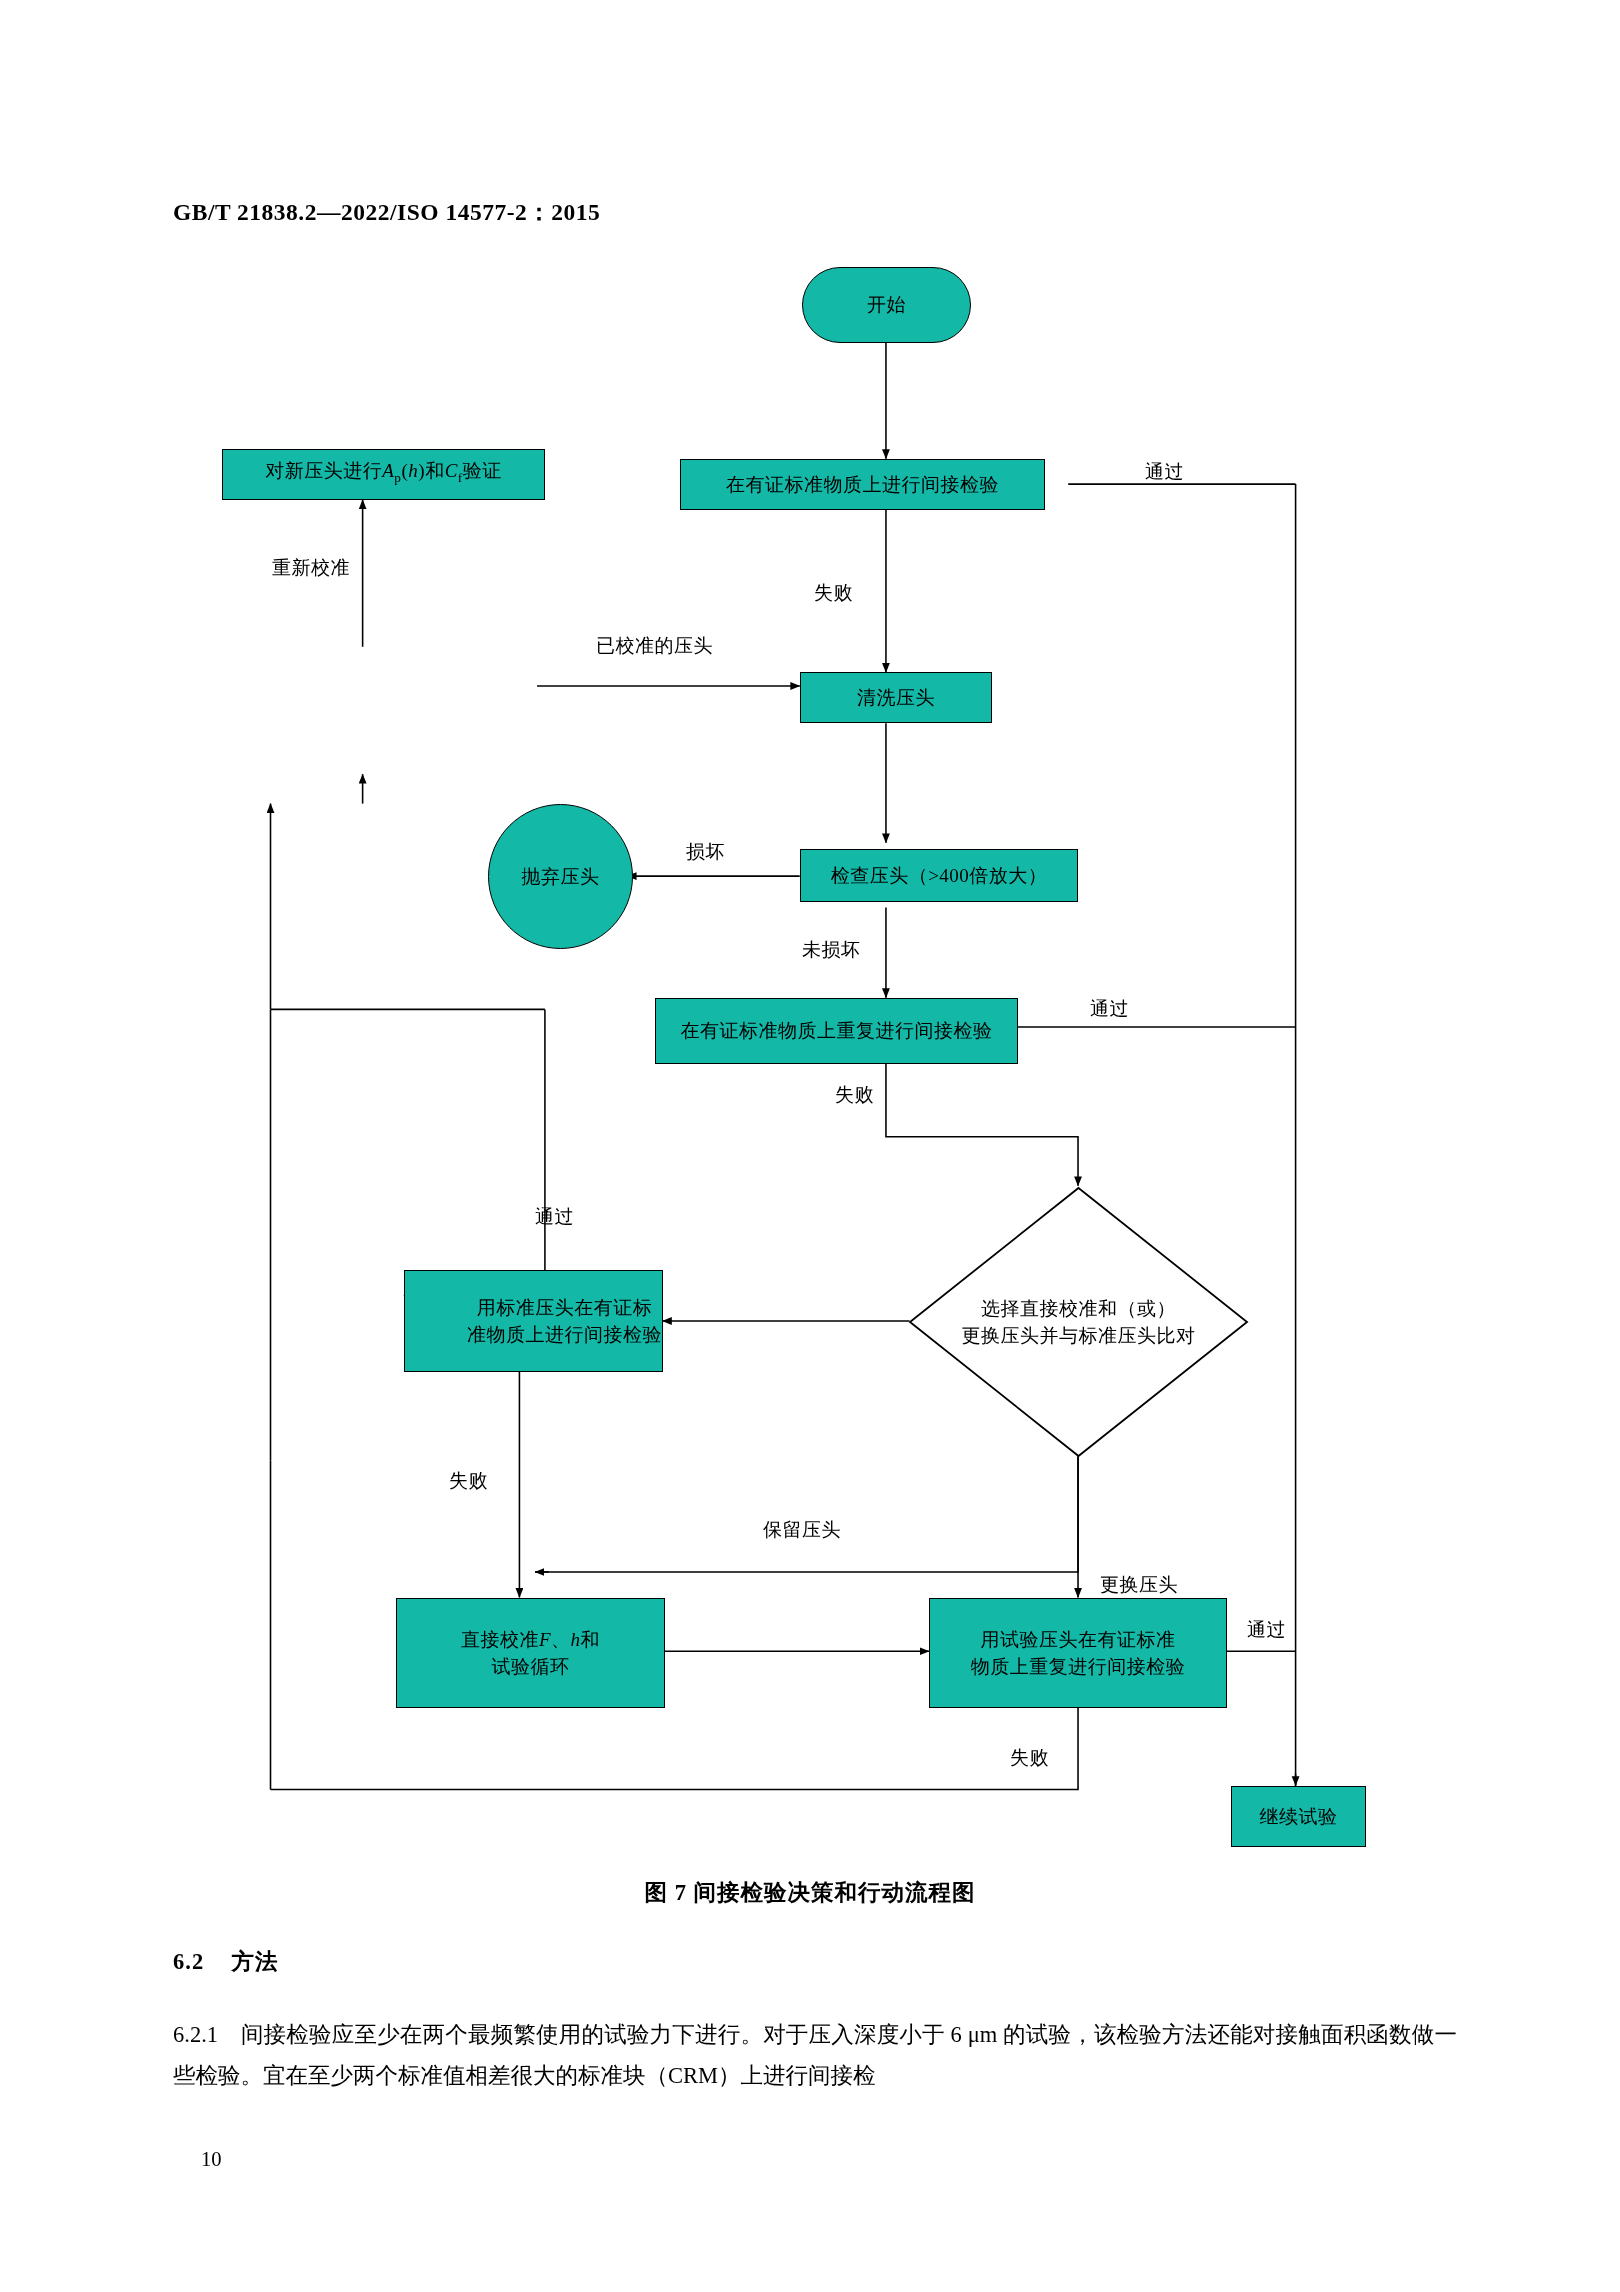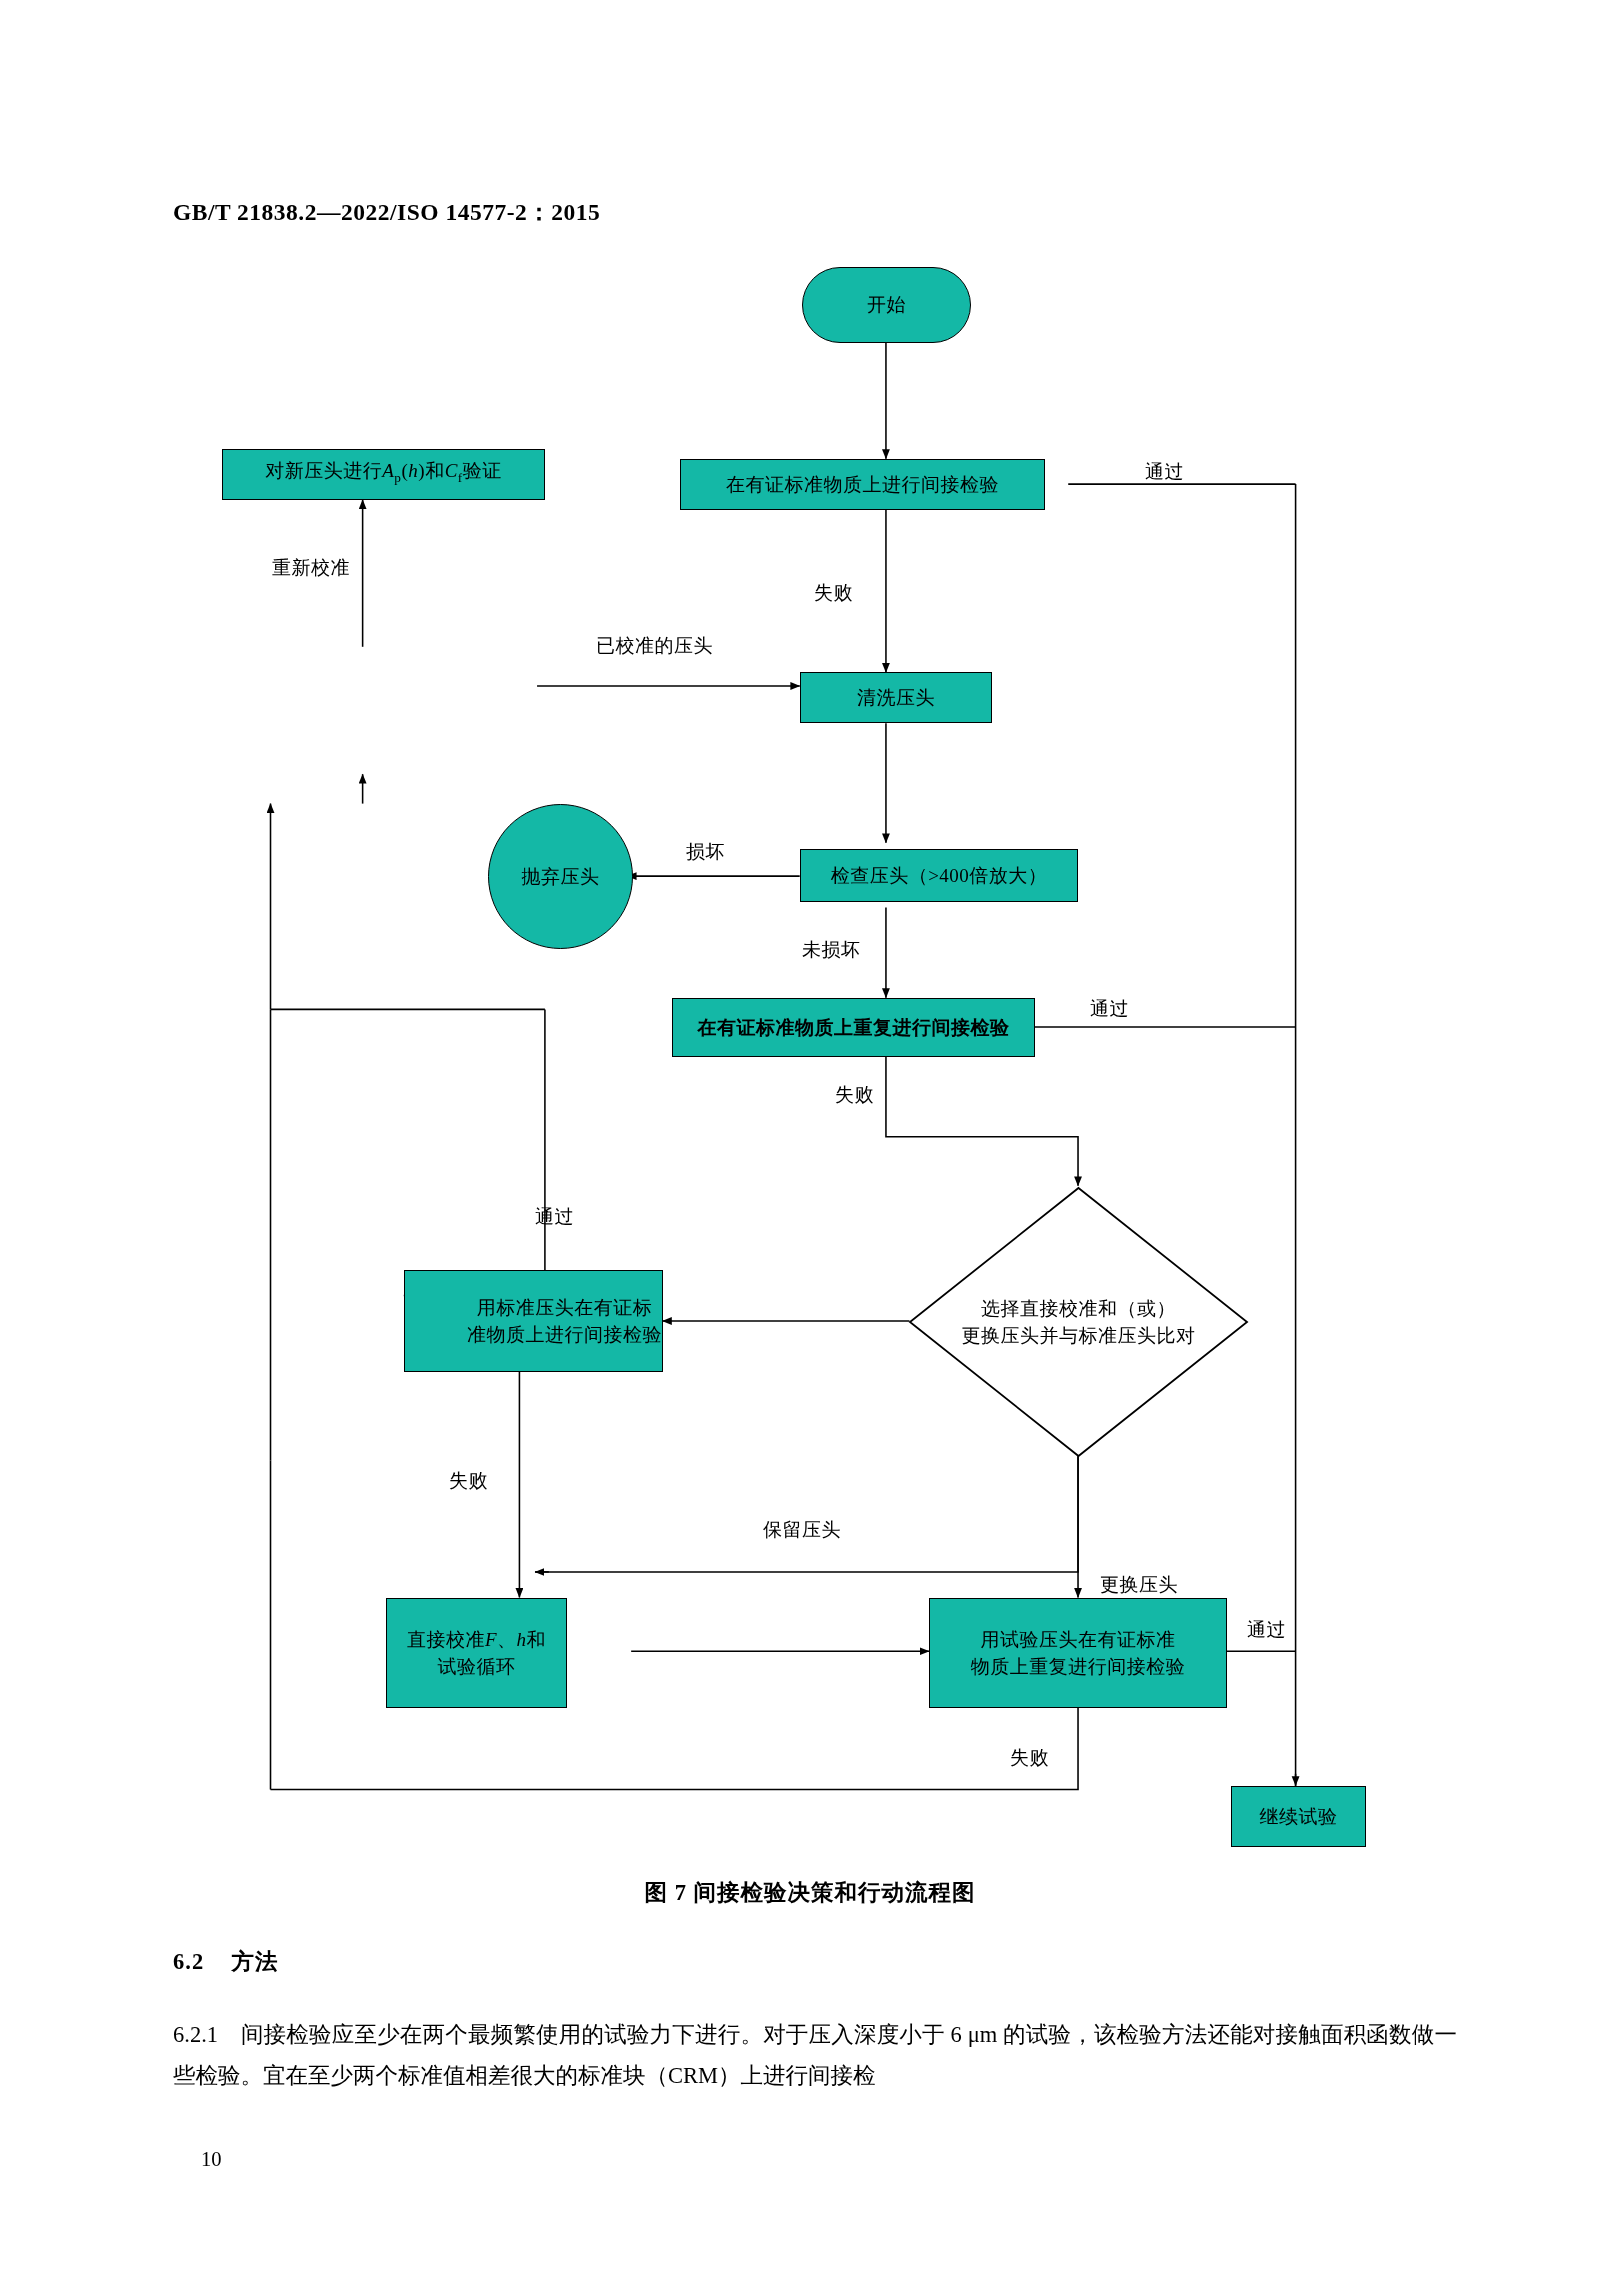--- a/index.html
+++ b/index.html
@@ -222,21 +222,21 @@
     <div class="node rect" style="left:800px; top:849px; width:278px; height:53px;">
       <span>检查压头（&gt;400倍放大）</span>
     </div>
     <div class="edge-label" style="left:686px; top:839px;text-align:center;">损坏</div>
     <div class="edge-label" style="left:802px; top:937px;">未损坏</div>
 
     <div class="node circle" style="left:488px; top:804px; width:145px; height:145px;">
       <span>抛弃压头</span>
     </div>
 
-    <div class="node rect" style="left:672px; top:998px; width:363px; height:59px;font-weight:bold;">
+    <div class="node rect" style="left:655px; top:998px; width:363px; height:66px;">
       <span>在有证标准物质上重复进行间接检验</span>
     </div>
     <div class="edge-label" style="left:1090px; top:996px;">通过</div>
     <div class="edge-label" style="left:835px; top:1082px;">失败</div>
 
     <div class="diamond-wrap" style="left:908px; top:1186px; width:341px; height:272px;">
       <svg class="dia" viewBox="0 0 348 278" preserveAspectRatio="none">
         <polygon points="174,2 346,139 174,276 2,139" fill="#fff" stroke="#000" stroke-width="1.8" vector-effect="non-scaling-stroke"></polygon>
       </svg>
       <div class="dlabel">
@@ -251,21 +251,21 @@
       <div>
         <div>用标准压头在有证标</div>
         <div>准物质上进行间接检验</div>
       </div>
     </div>
     <div class="edge-label" style="left:535px; top:1204px;">通过</div>
     <div class="edge-label" style="left:449px; top:1468px;">失败</div>
     <div class="edge-label" style="left:763px; top:1517px;">保留压头</div>
     <div class="edge-label" style="left:1100px; top:1572px;">更换压头</div>
 
-    <div class="node rect" style="left:386px; top:1598px; width:181px; height:110px;">
+    <div class="node rect" style="left:396px; top:1598px; width:269px; height:110px;">
       <div>
         <div>
           <span>直接校准</span><span class="italic">F</span><span>、</span><span class="italic">h</span><span>和</span>
         </div>
         <div>试验循环</div>
       </div>
     </div>
 
     <div class="node rect" style="left:929px; top:1598px; width:298px; height:110px;">
       <div>

